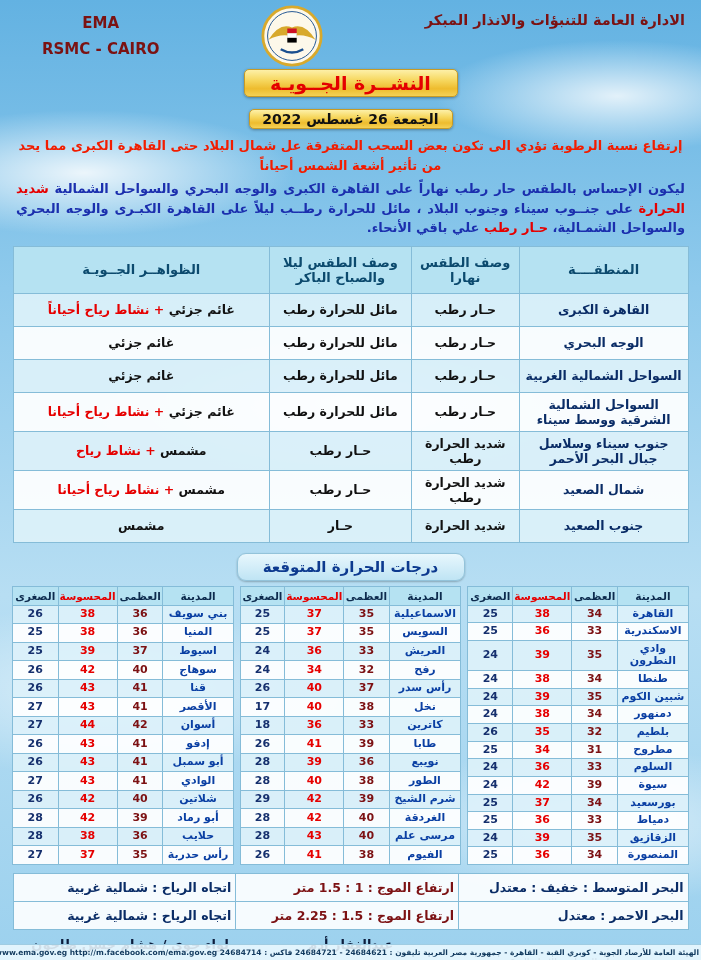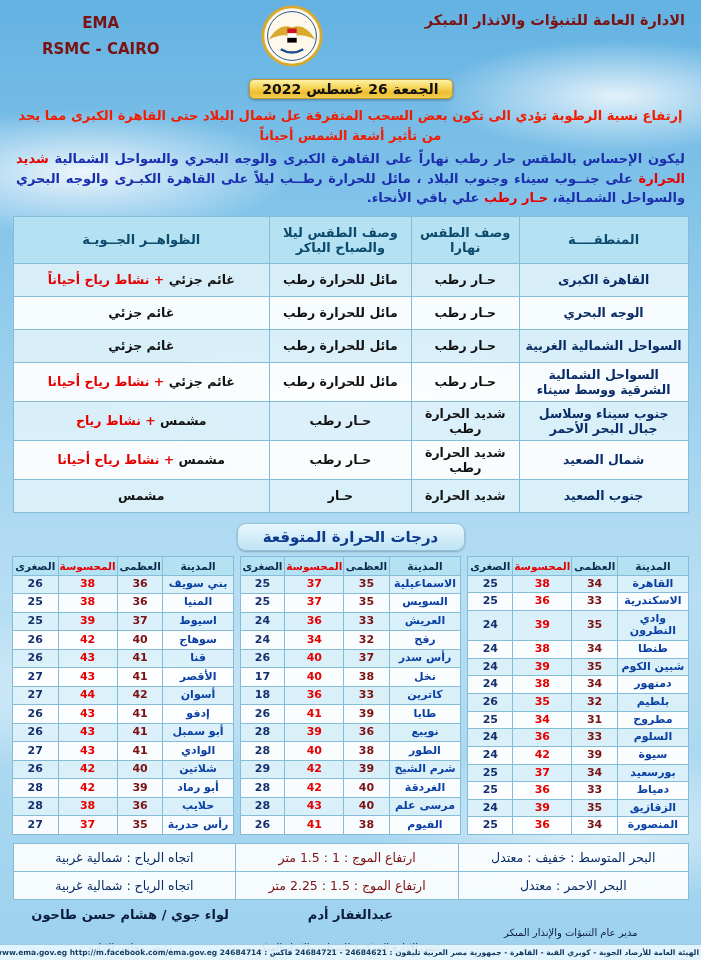--- a/index.html
+++ b/index.html
@@ -56,21 +56,21 @@
   .temp-table th,.temp-table td{border:1px solid #85bcd8;}
   .temp-table thead th{background:#b5e2f2;color:#0d2b4e;font-size:10.5px;font-weight:bold;padding:3px 1px;}
   .temp-table thead th.th-feels{color:#e60000;}
   .temp-table td{font-size:11px;font-weight:bold;text-align:center;padding:2px 1px;line-height:1.15;}
   .t-city{color:#0a3fa3;}
   .t-max{color:#7c1113;}
   .t-feels{color:#e60000;}
   .t-min{color:#16306e;}
   
   .sea-table{width:676px;margin:8px auto 0;}
-  .sea-table td{border:1px solid #85bcd8;background:rgba(255,255,255,.9);font-weight:normal;font-size:12.5px;text-align:center;padding:6px 4px;}
+  .sea-table td{border:1px solid #85bcd8;background:rgba(255,255,255,.9);font-weight:bold;font-size:12.5px;text-align:right;padding:6px 4px;}
   .sea-name{color:#0a2c66;}
   .sea-wave{color:#7c1113;}
   .sea-wind{color:#0a2c66;}
   
   .signatures{display:flex;justify-content:space-between;margin:7px 20px 0;text-align:center;}
   .sig{flex:1;}
   .sig-name{font-size:13px;font-weight:bold;color:#0c1c3c;}
   .sig-title{font-size:10px;font-weight:normal;color:#0c1c3c;margin-top:20px;}
   
   .footer{
@@ -99,20 +99,21 @@
         <rect x="28" y="30" width="10" height="5" fill="#ffffff" stroke="#bbbbbb" stroke-width="0.3"></rect>
         <rect x="28" y="35" width="10" height="5" fill="#000000"></rect>
         <path d="M21 47 Q33 54 45 47" stroke="#1a4f8f" stroke-width="2.5" fill="none"></path>
       </svg>
     </div>
     <div class="arabic">
       <div>الادارة العامة للتنبؤات والانذار المبكر</div>
     </div>
   </div>
 
+  <div class="badge title-b">النشــرة الجــويـة</div>
   <div class="badge date-b">الجمعة 26 غسطس 2022</div>
 
   <div class="alert-p">إرتفاع نسبة الرطوبة تؤدي الى تكون بعض السحب المتفرقة عل شمال البلاد حتى القاهرة الكبرى مما يحد من تأثير أشعة الشمس أحياناً</div>
   <div class="forecast-p"><span class="seg-blue">ليكون الإحساس بالطقس حار رطب نهاراً على القاهرة الكبرى والوجه البحري والسواحل الشمالية </span><span class="seg-red">شديد الحرارة </span><span class="seg-blue">على جنــوب سيناء وجنوب البلاد ، مائل للحرارة رطــب ليلاً على القاهرة الكبـرى والوجه البحري والسواحل الشمـالية، </span><span class="seg-red">حـار رطب </span><span class="seg-blue">علي باقي الأنحاء.</span></div>
 
   <table class="main-table">
     <colgroup>
         <col style="width:25%">
         <col style="width:16%">
         <col style="width:21%">

